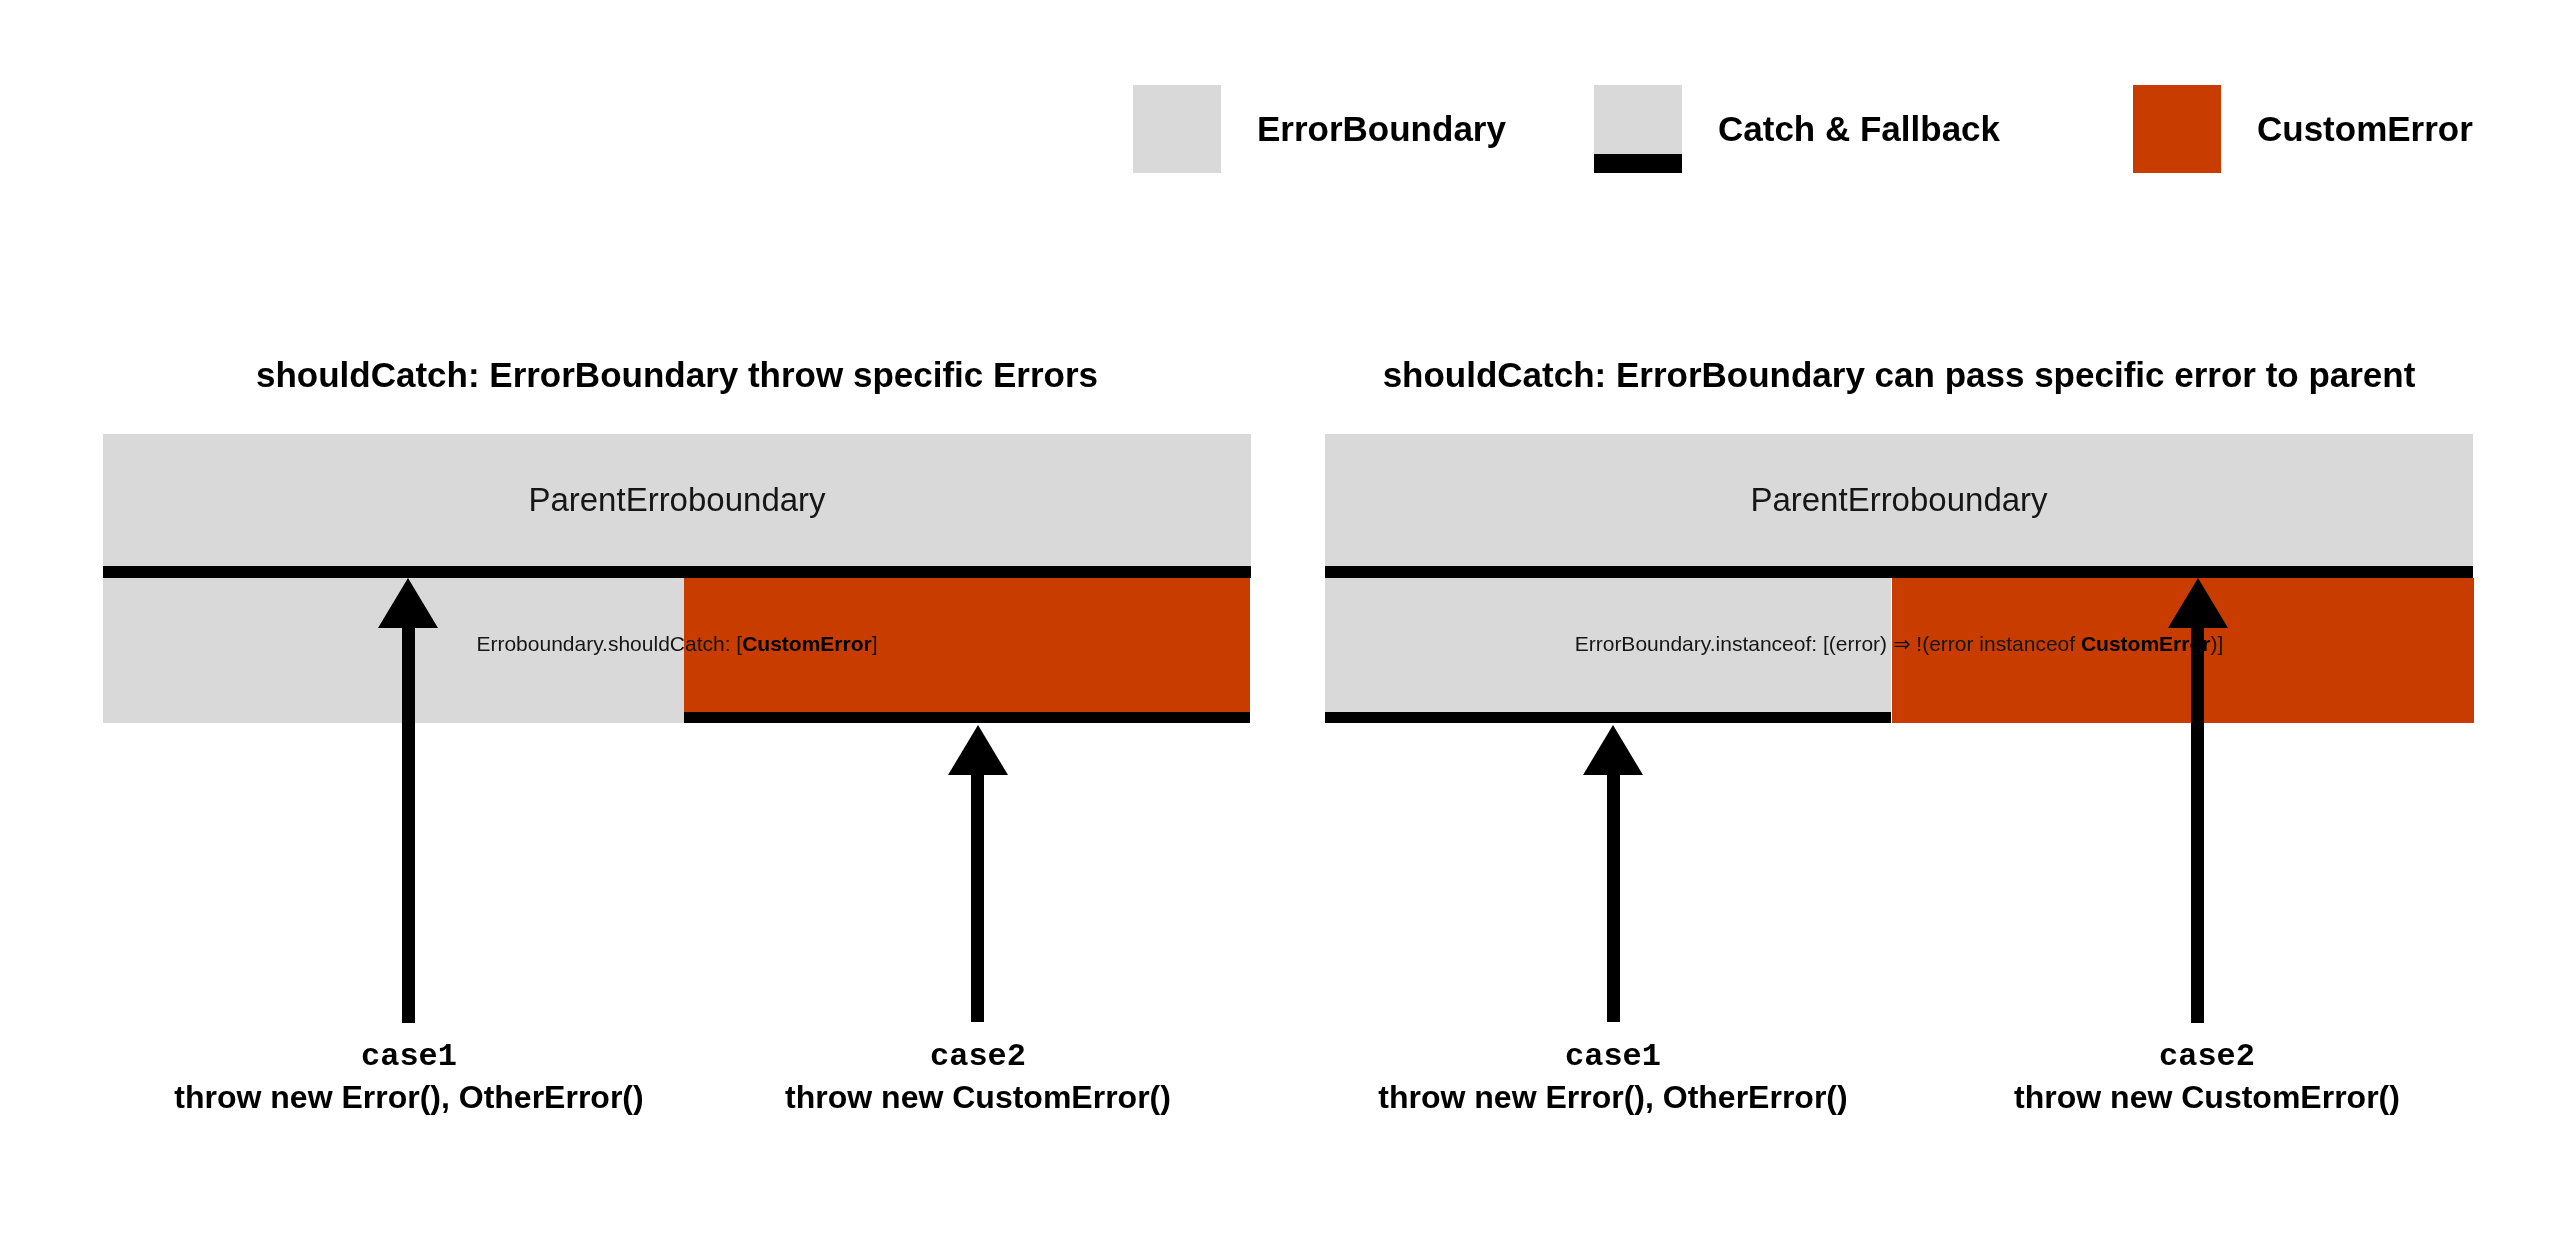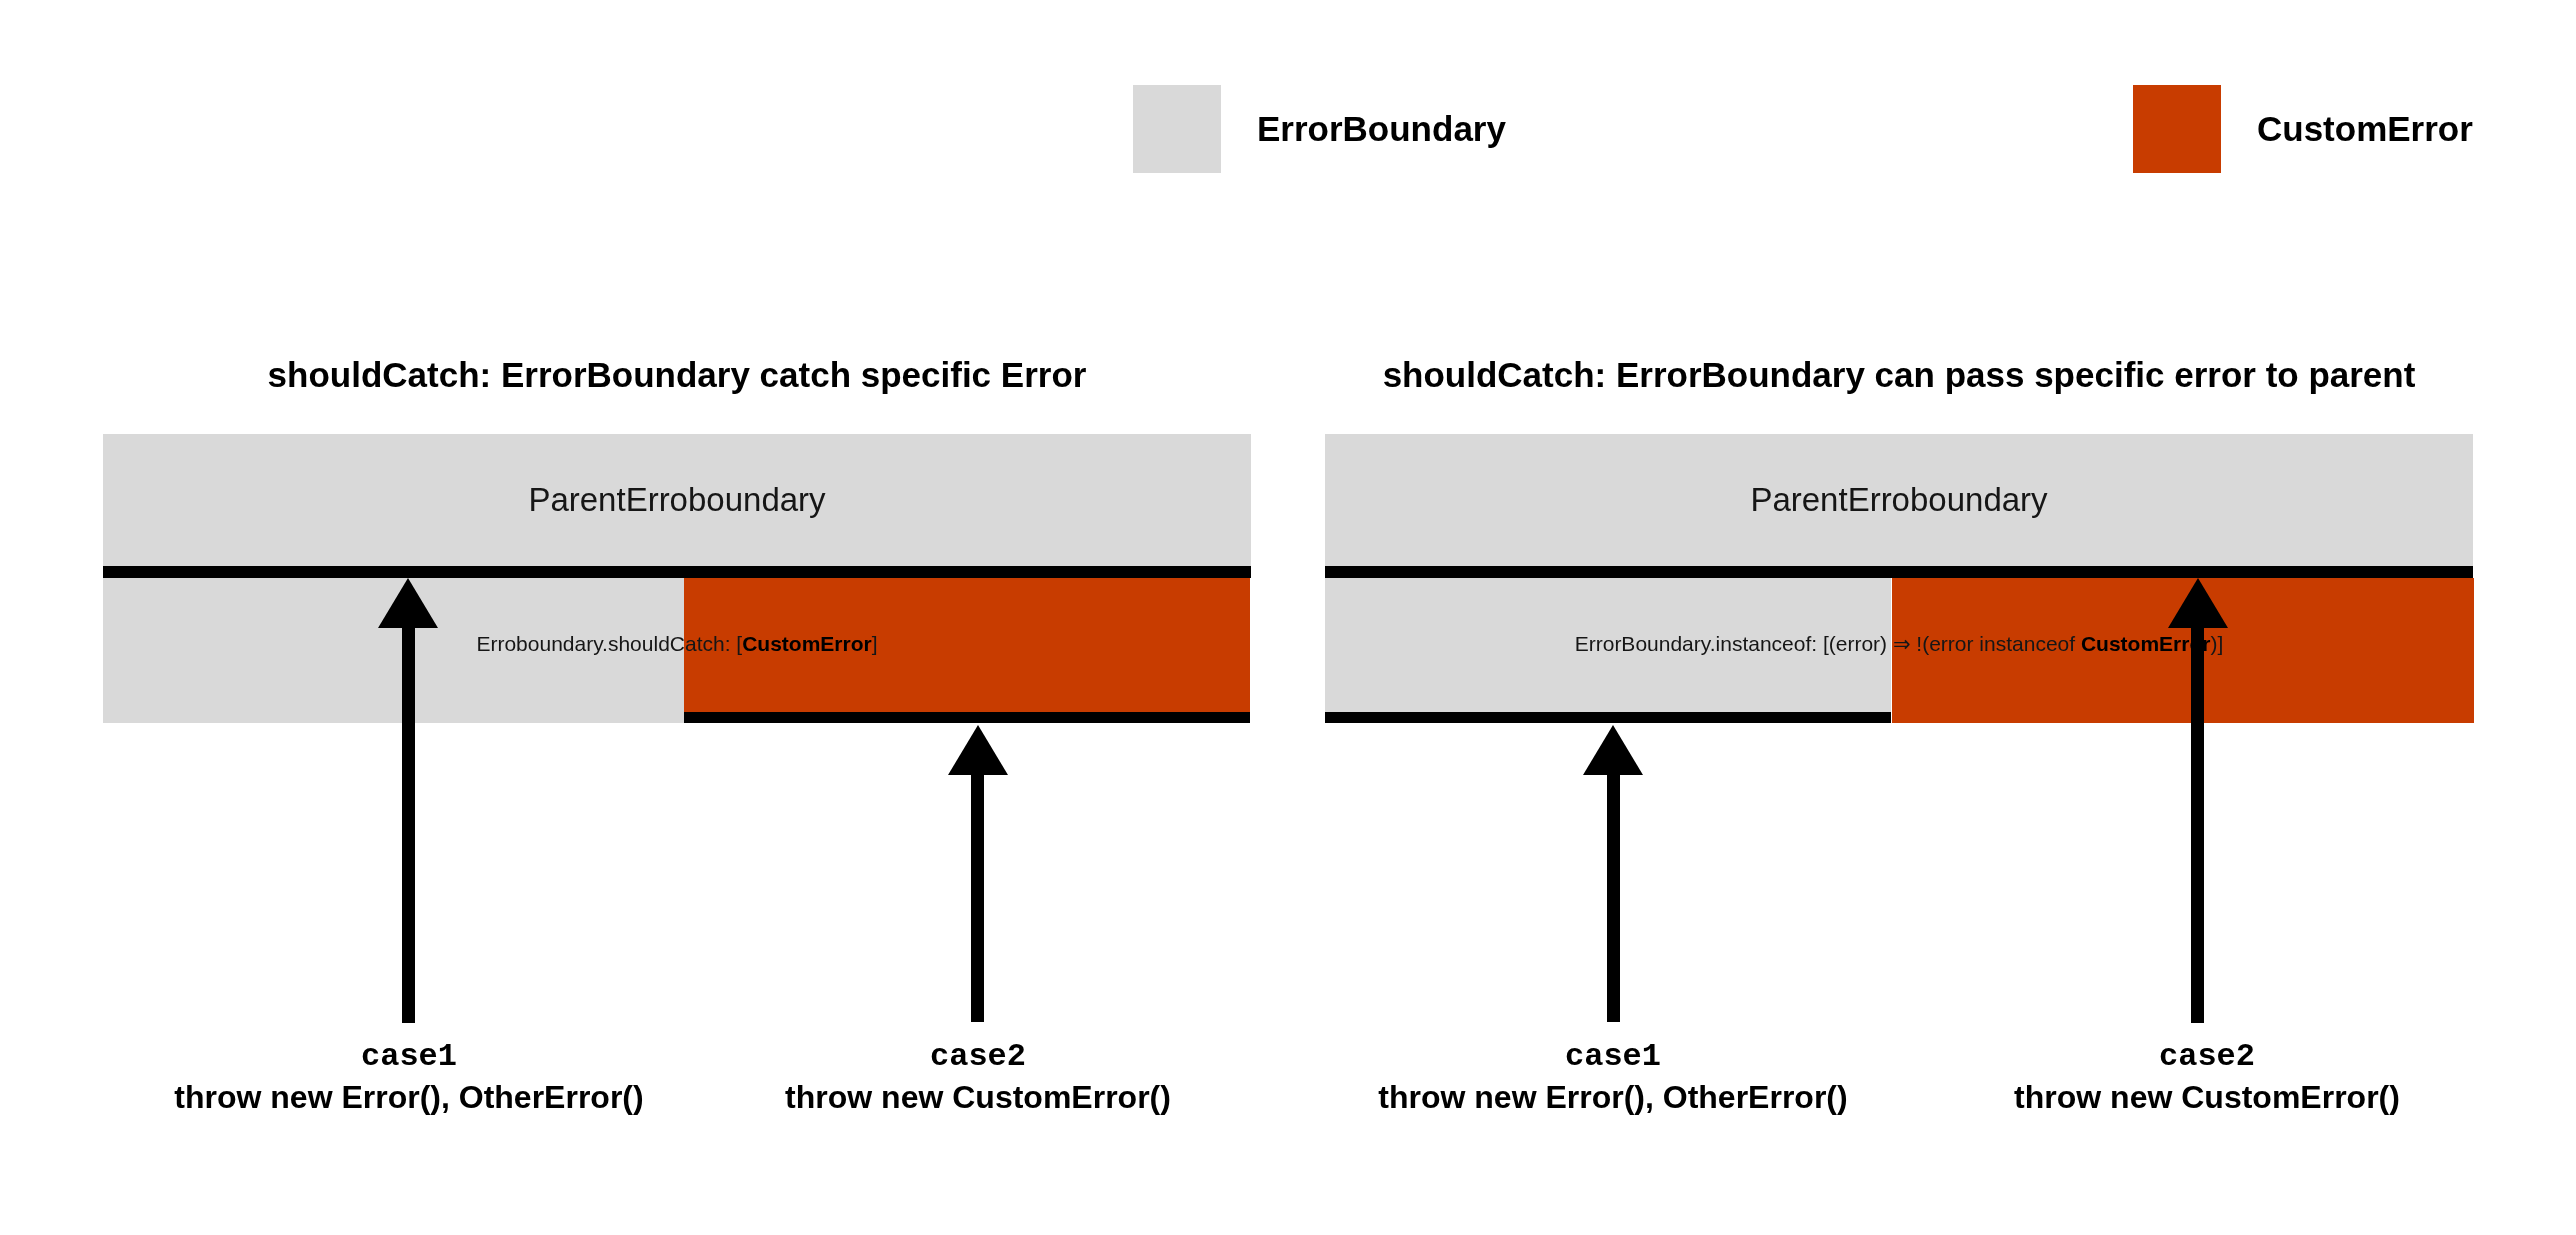--- a/index.html
+++ b/index.html
@@ -101,26 +101,30 @@
 </style>
 </head>
 <body>
 
 <div class="canvas">
 
   <div class="legend-item li-1">
     <div class="swatch swatch-gray"></div>
     <div class="legend-label">ErrorBoundary</div>
   </div>
+  <div class="legend-item li-2">
+    <div class="swatch swatch-catch"></div>
+    <div class="legend-label">Catch &amp; Fallback</div>
+  </div>
   <div class="legend-item li-3">
     <div class="swatch swatch-orange"></div>
     <div class="legend-label">CustomError</div>
   </div>
 
-  <div class="diagram-title t1">shouldCatch: ErrorBoundary catch specific Error</div>
+  <div class="diagram-title t1">shouldCatch: ErrorBoundary throw specific Errors</div>
 
   <div class="parent-box p1">
     <span class="box-label">ParentErroboundary</span>
   </div>
   <div class="catch-bar cb1"></div>
 
   <div class="child-box child-plain-gray c1g"></div>
   <div class="child-box child-catch-orange c1o"></div>
   <div class="child-label cl1">
     <span>Erroboundary.shouldCatch: [</span>

